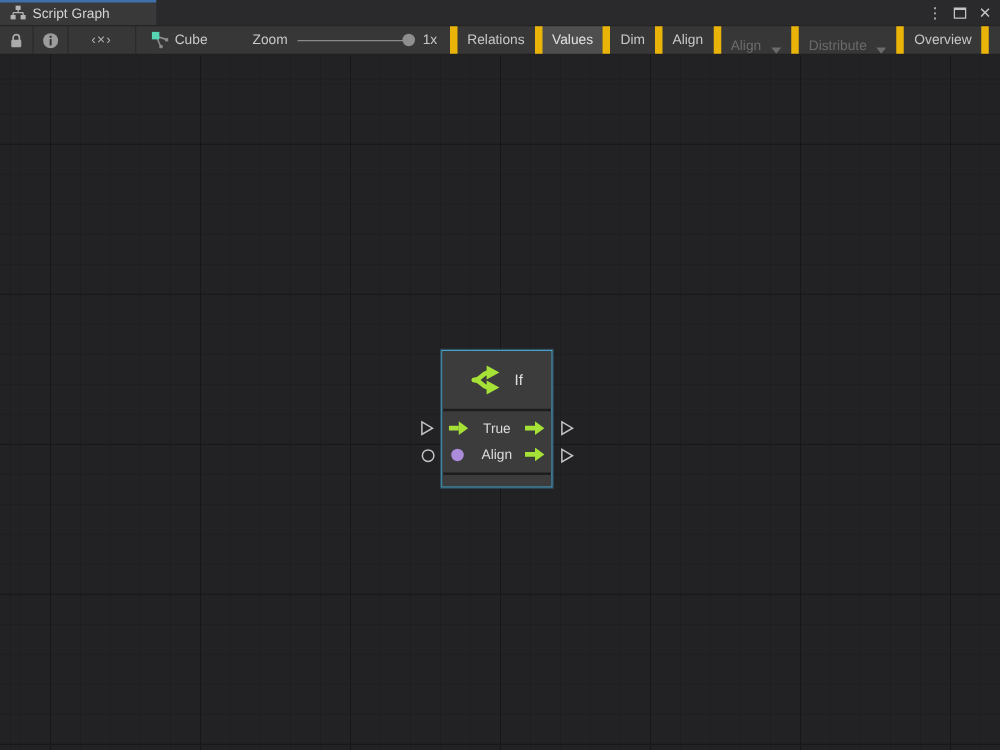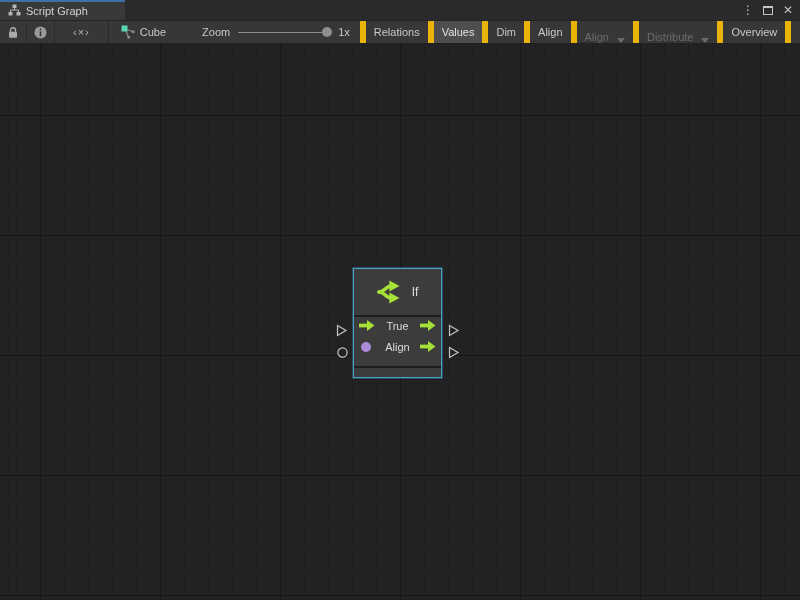--- a/index.html
+++ b/index.html
@@ -45,31 +45,31 @@
     flex:1; position:relative; background-color:#222225;
     background-image:
       repeating-linear-gradient(to right, #17171a 0, #17171a 1px, transparent 1px, transparent 120px),
       repeating-linear-gradient(to bottom, #17171a 0, #17171a 1px, transparent 1px, transparent 120px),
       repeating-linear-gradient(to right, #1e1e21 0, #1e1e21 1px, transparent 1px, transparent 24px),
       repeating-linear-gradient(to bottom, #1e1e21 0, #1e1e21 1px, transparent 1px, transparent 24px);
     background-position: 40px 0, 0 71px, 16px 0, 0 23px;
   }
 
   
-  .node-wrap { position:absolute; left:353px; top:224px; }
+  .node-wrap { position:absolute; left:353px; top:236px; }
   .node {
     width:89px; height:110px; border:1px solid #4aa0c6; background:#1d1d1f;
     display:flex; flex-direction:column; box-shadow:0 0 0 1px rgba(74,160,198,.35);
   }
   .node-header {
     height:46px; background:#3c3c3c; display:flex; align-items:center; justify-content:center; gap:7px; flex:none;
   }
   .node-title { color:#e0e0e0; font-size:12px; }
   .node-ports { margin-top:2px; background:#3c3c3c; padding:3px 0 4px; flex:none; }
-  .port-row { height:21px; display:flex; align-items:flex-start; padding:0 5px; }
+  .port-row { height:21px; display:flex; align-items:center; padding:0 5px; }
   .port-label { flex:1; text-align:center; color:#dcdcdc; font-size:11px; }
   .node-footer { margin-top:2px; background:#3c3c3c; flex:1; }
 
   .ext-port { position:absolute; width:13px; height:13px; }
   .ext-left-1 { left:-18px; top:56px; }
   .ext-left-2 { left:-17px; top:78px; }
   .ext-right-1 { right:-18px; top:56px; }
   .ext-right-2 { right:-18px; top:78px; }
 </style>
 </head>

